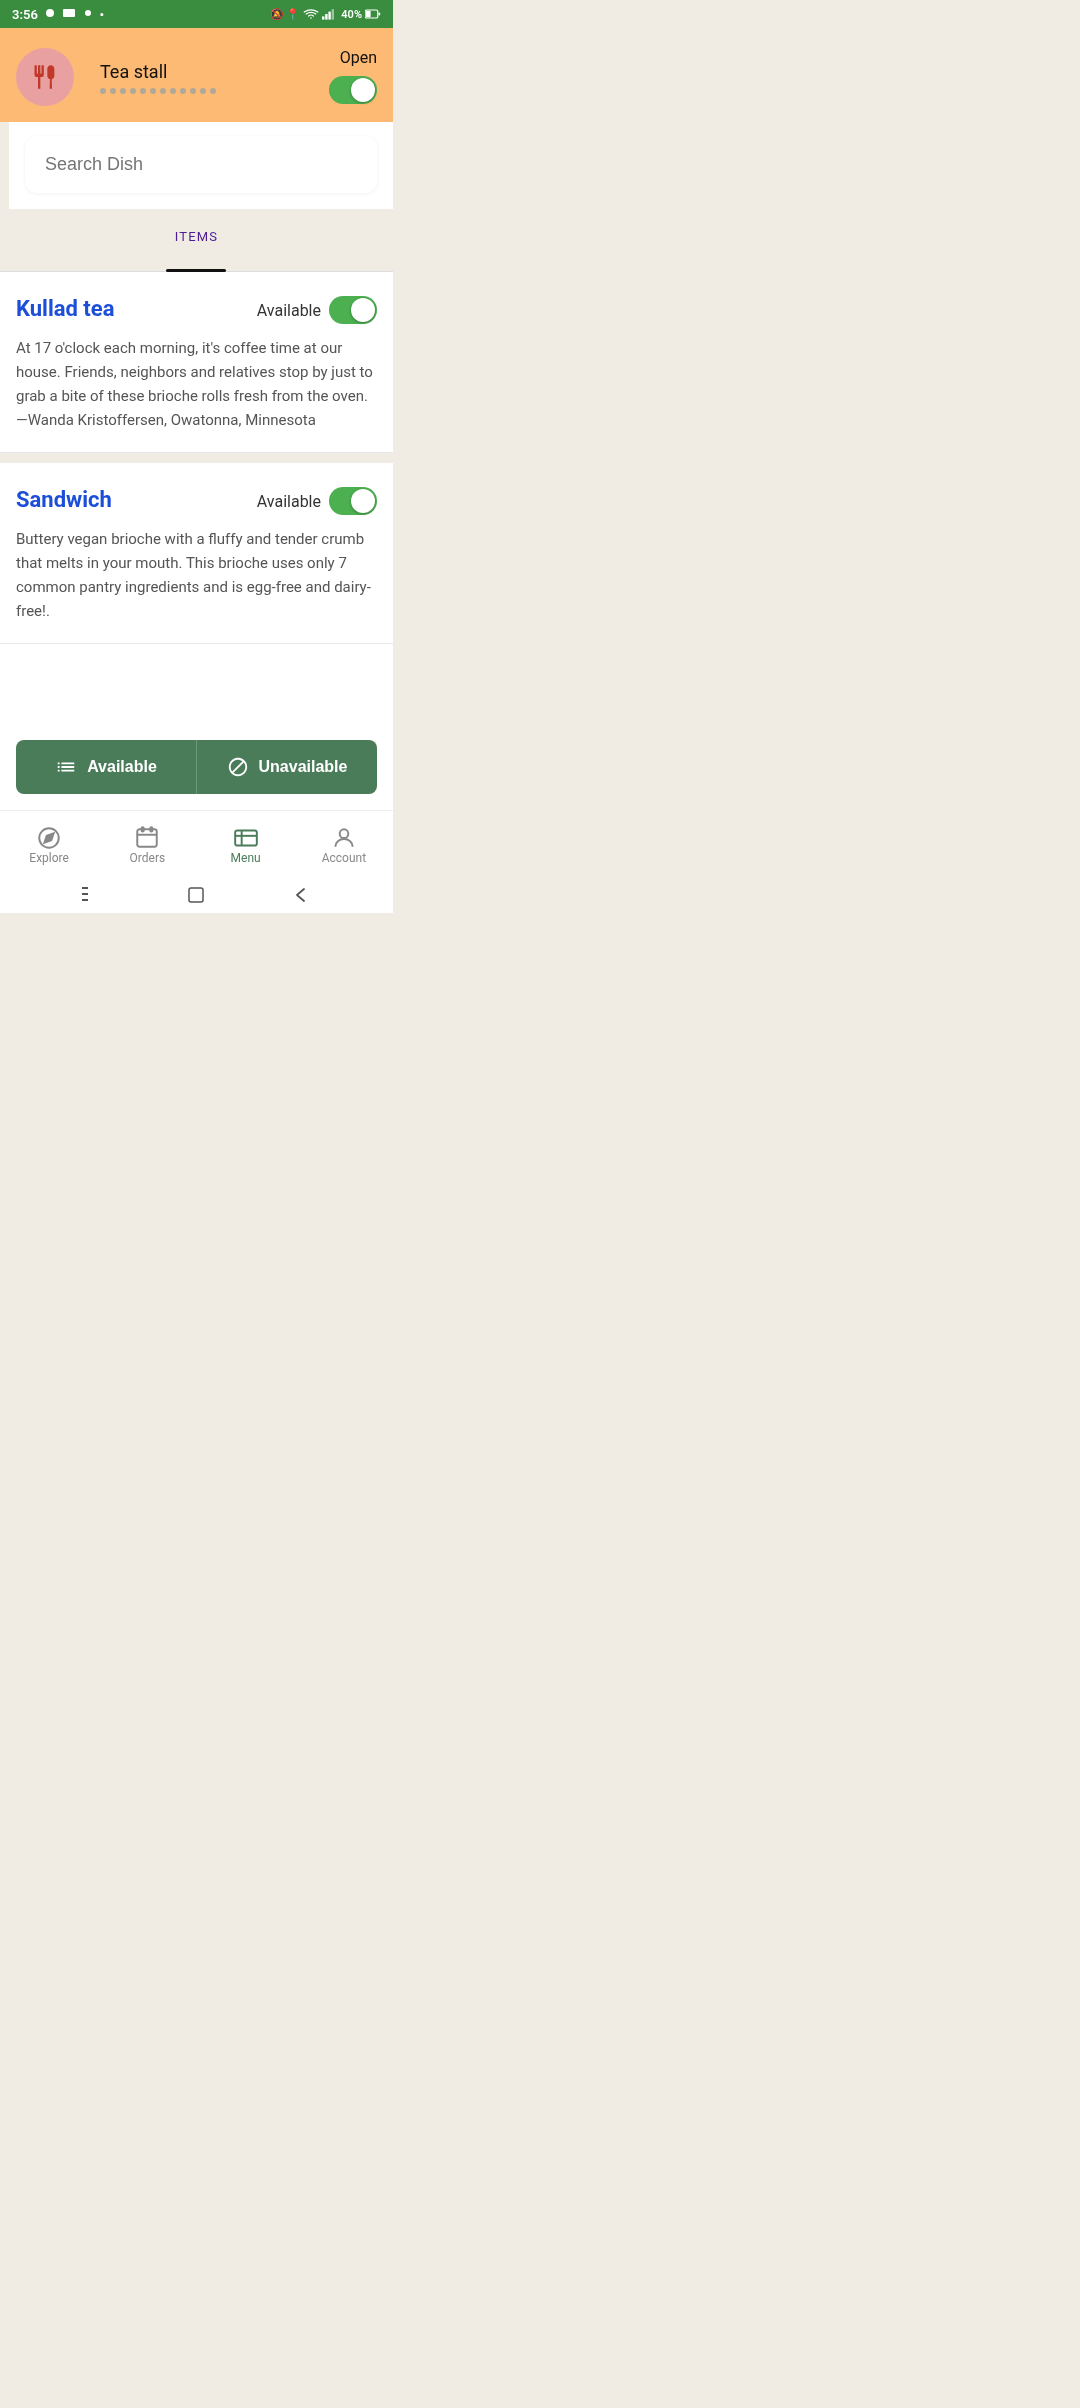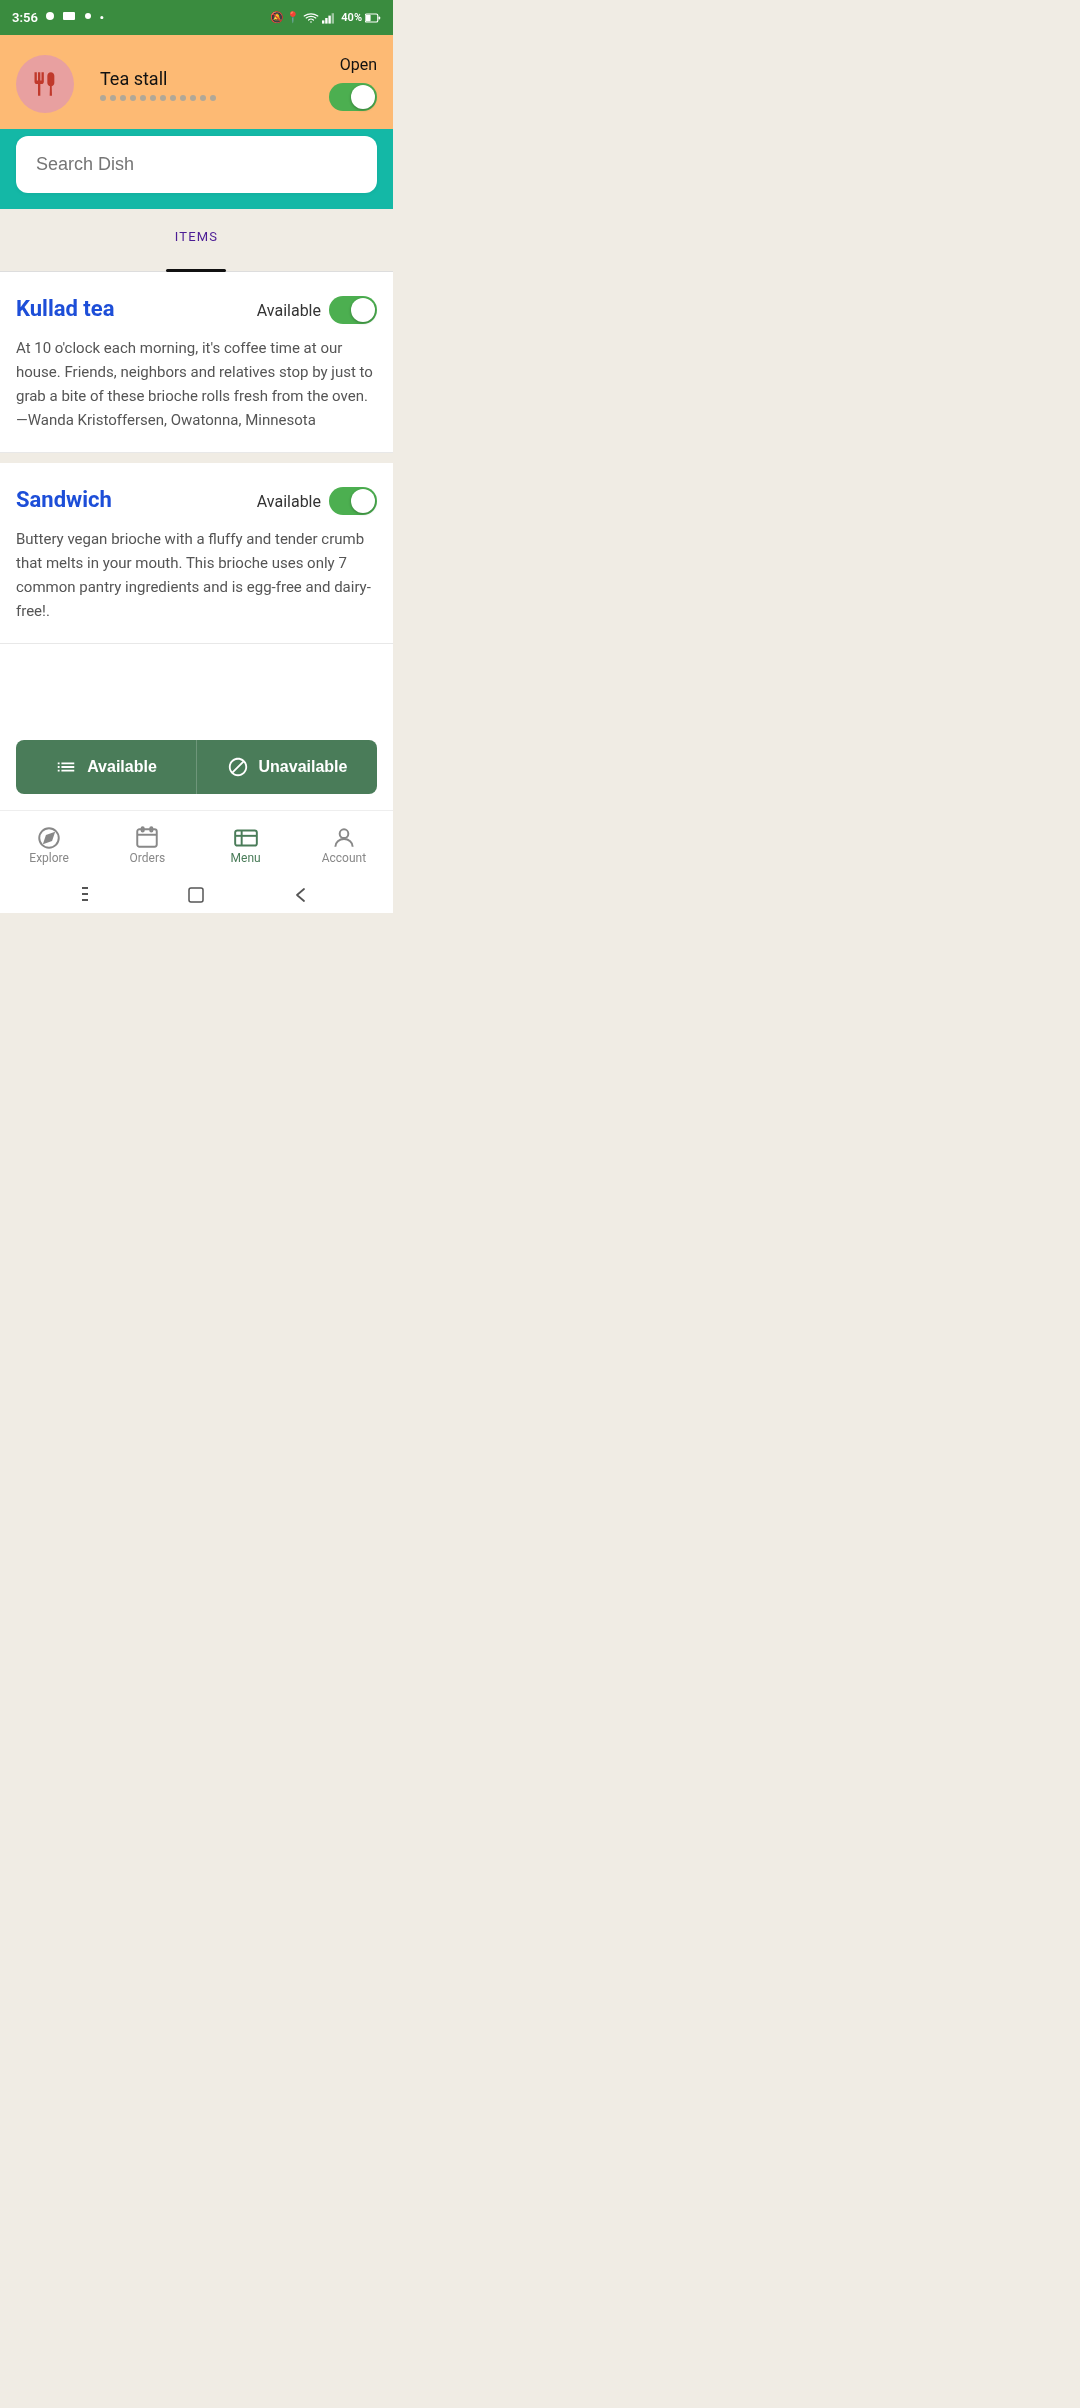--- a/index.html
+++ b/index.html
@@ -11,21 +11,21 @@
       background: #f0ece4;
       font-family: -apple-system, BlinkMacSystemFont, 'Segoe UI', Roboto, sans-serif;
       overflow-x: hidden;
       position: relative;
     }
 
     
     .status-bar {
       background: #3a8c3f;
       color: white;
-      height: 35px;
+      height: 28px;
       display: flex;
       align-items: center;
       justify-content: space-between;
       padding: 0 12px;
       font-size: 13px;
       font-weight: 600;
     }
     .status-left { display: flex; align-items: center; gap: 4px; }
     .status-right { display: flex; align-items: center; gap: 4px; }
     .status-icons { display: flex; align-items: center; gap: 3px; font-size: 11px; }
@@ -105,22 +105,23 @@
       height: 24px;
       background: white;
       border-radius: 50%;
       top: 2px;
       right: 2px;
       box-shadow: 0 1px 3px rgba(0,0,0,0.3);
     }
 
     
     .search-container {
-      padding: 7px 16px 16px;
-      background: #14b8a6;
+      padding: 14px 16px 16px;
+      background: #ffffff;
+      margin-left: 9px;
     }
     .search-box {
       background: white;
       border-radius: 12px;
       padding: 18px 20px;
       display: flex;
       align-items: center;
       box-shadow: 0 1px 4px rgba(0,0,0,0.06);
     }
     .search-input {
@@ -402,21 +403,21 @@
 <div class="content-area">
 
   <div class="menu-item">
     <div class="menu-item-header">
       <div class="menu-item-name">Kullad tea</div>
       <div class="availability-control">
         <span class="availability-label">Available</span>
         <div class="toggle-green"></div>
       </div>
     </div>
-    <p class="menu-item-desc">At 10 o'clock each morning, it's coffee time at our house. Friends, neighbors and relatives stop by just to grab a bite of these brioche rolls fresh from the oven. —Wanda Kristoffersen, Owatonna, Minnesota</p>
+    <p class="menu-item-desc">At 17 o'clock each morning, it's coffee time at our house. Friends, neighbors and relatives stop by just to grab a bite of these brioche rolls fresh from the oven. —Wanda Kristoffersen, Owatonna, Minnesota</p>
   </div>
 
   <div class="item-separator"></div>
 
   <div class="menu-item">
     <div class="menu-item-header">
       <div class="menu-item-name">Sandwich</div>
       <div class="availability-control">
         <span class="availability-label">Available</span>
         <div class="toggle-green"></div>

